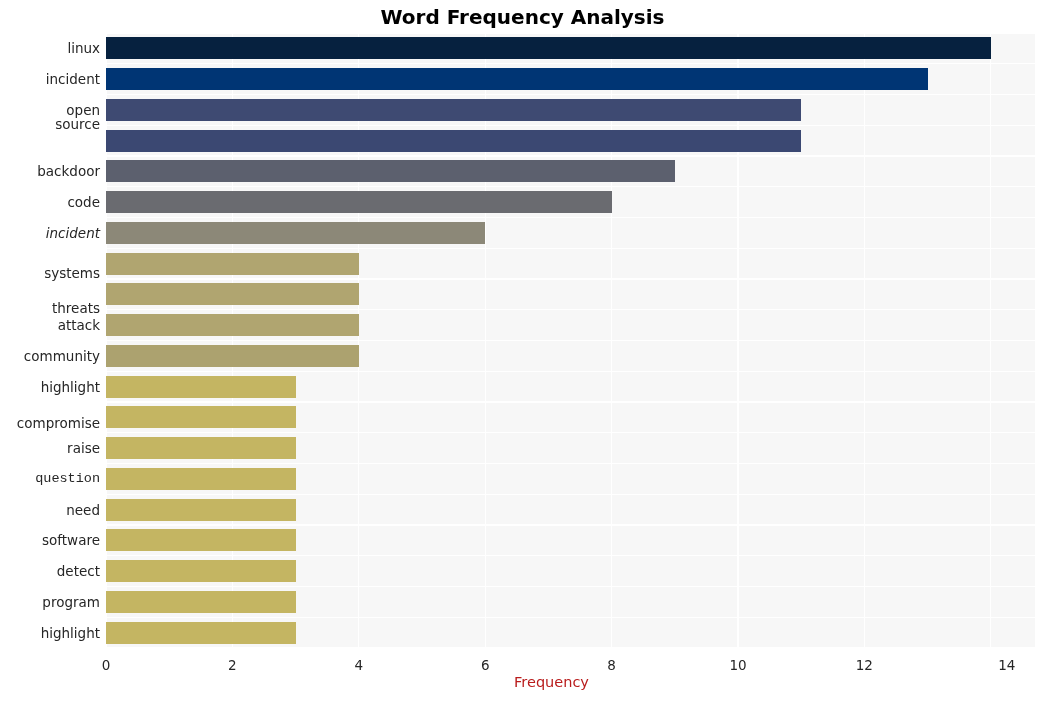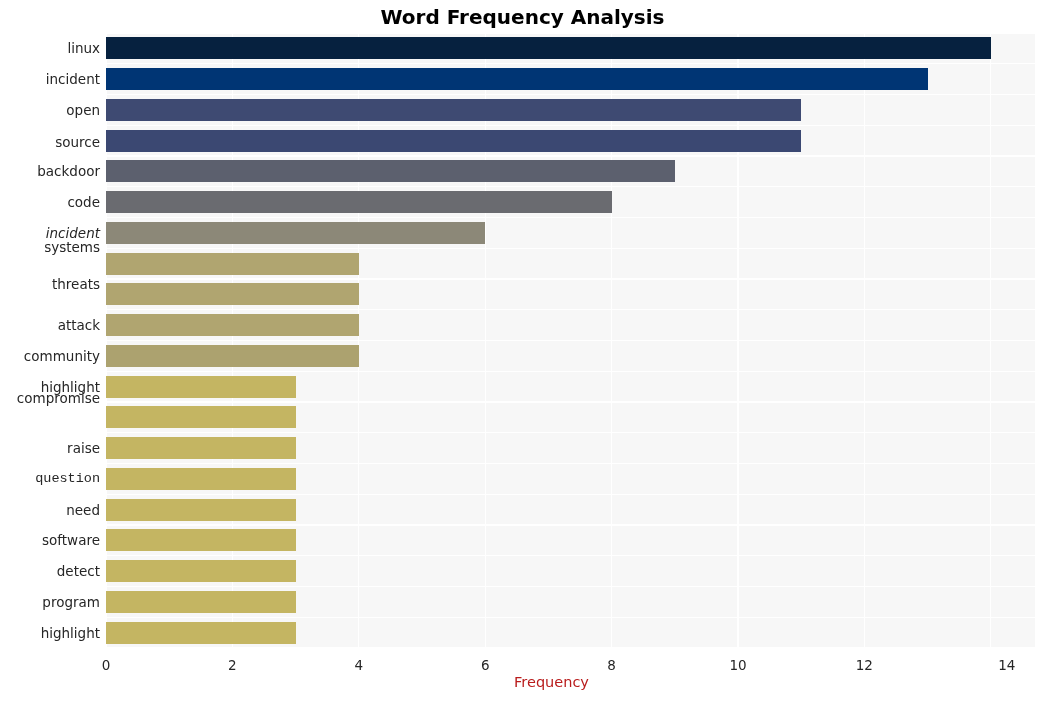--- a/index.html
+++ b/index.html
@@ -161,30 +161,30 @@
       <div class="bar" title="software: 3" style="left: 0px; top: 496.375px; width: 189.592px; background: rgb(196, 181, 98);"></div>
       <div class="bar" title="detect: 3" style="left: 0px; top: 527.125px; width: 189.592px; background: rgb(196, 181, 98);"></div>
       <div class="bar" title="program: 3" style="left: 0px; top: 557.875px; width: 189.592px; background: rgb(196, 181, 98);"></div>
       <div class="bar" title="highlight: 3" style="left: 0px; top: 588.625px; width: 189.592px; background: rgb(196, 181, 98);"></div>
     </div>
 
   <div id="ylabels">
       <div class="ylabel" style="top: 8.375px;">linux</div>
       <div class="ylabel" style="top: 39.125px;">incident</div>
       <div class="ylabel" style="top: 69.875px;">open</div>
-      <div class="ylabel" style="top: 102px; margin-left: 7px;">source</div>
+      <div class="ylabel" style="top: 84px; margin-left: 7px;">source</div>
       <div class="ylabel" style="top: 131.375px;">backdoor</div>
       <div class="ylabel" style="top: 162.125px;">code</div>
       <div class="ylabel" style="top: 192.875px; font-style: italic;">incident</div>
-      <div class="ylabel" style="top: 207px;">systems</div>
-      <div class="ylabel" style="top: 244px; text-align: right;">threats</div>
+      <div class="ylabel" style="top: 233px;">systems</div>
+      <div class="ylabel" style="top: 268px; text-align: right;">threats</div>
       <div class="ylabel" style="top: 285.125px;">attack</div>
       <div class="ylabel" style="top: 315.875px;">community</div>
       <div class="ylabel" style="top: 346.625px;">highlight</div>
-      <div class="ylabel" style="top: 358px;">compromise</div>
+      <div class="ylabel" style="top: 383px;">compromise</div>
       <div class="ylabel" style="top: 408.125px;">raise</div>
       <div class="ylabel" style="top: 438.875px; font-family: Liberation Mono, monospace;">question</div>
       <div class="ylabel" style="top: 469.625px;">need</div>
       <div class="ylabel" style="top: 500.375px;">software</div>
       <div class="ylabel" style="top: 531.125px;">detect</div>
       <div class="ylabel" style="top: 561.875px;">program</div>
       <div class="ylabel" style="top: 592.625px;">highlight</div>
     </div>
 
   <div id="xlabels">

